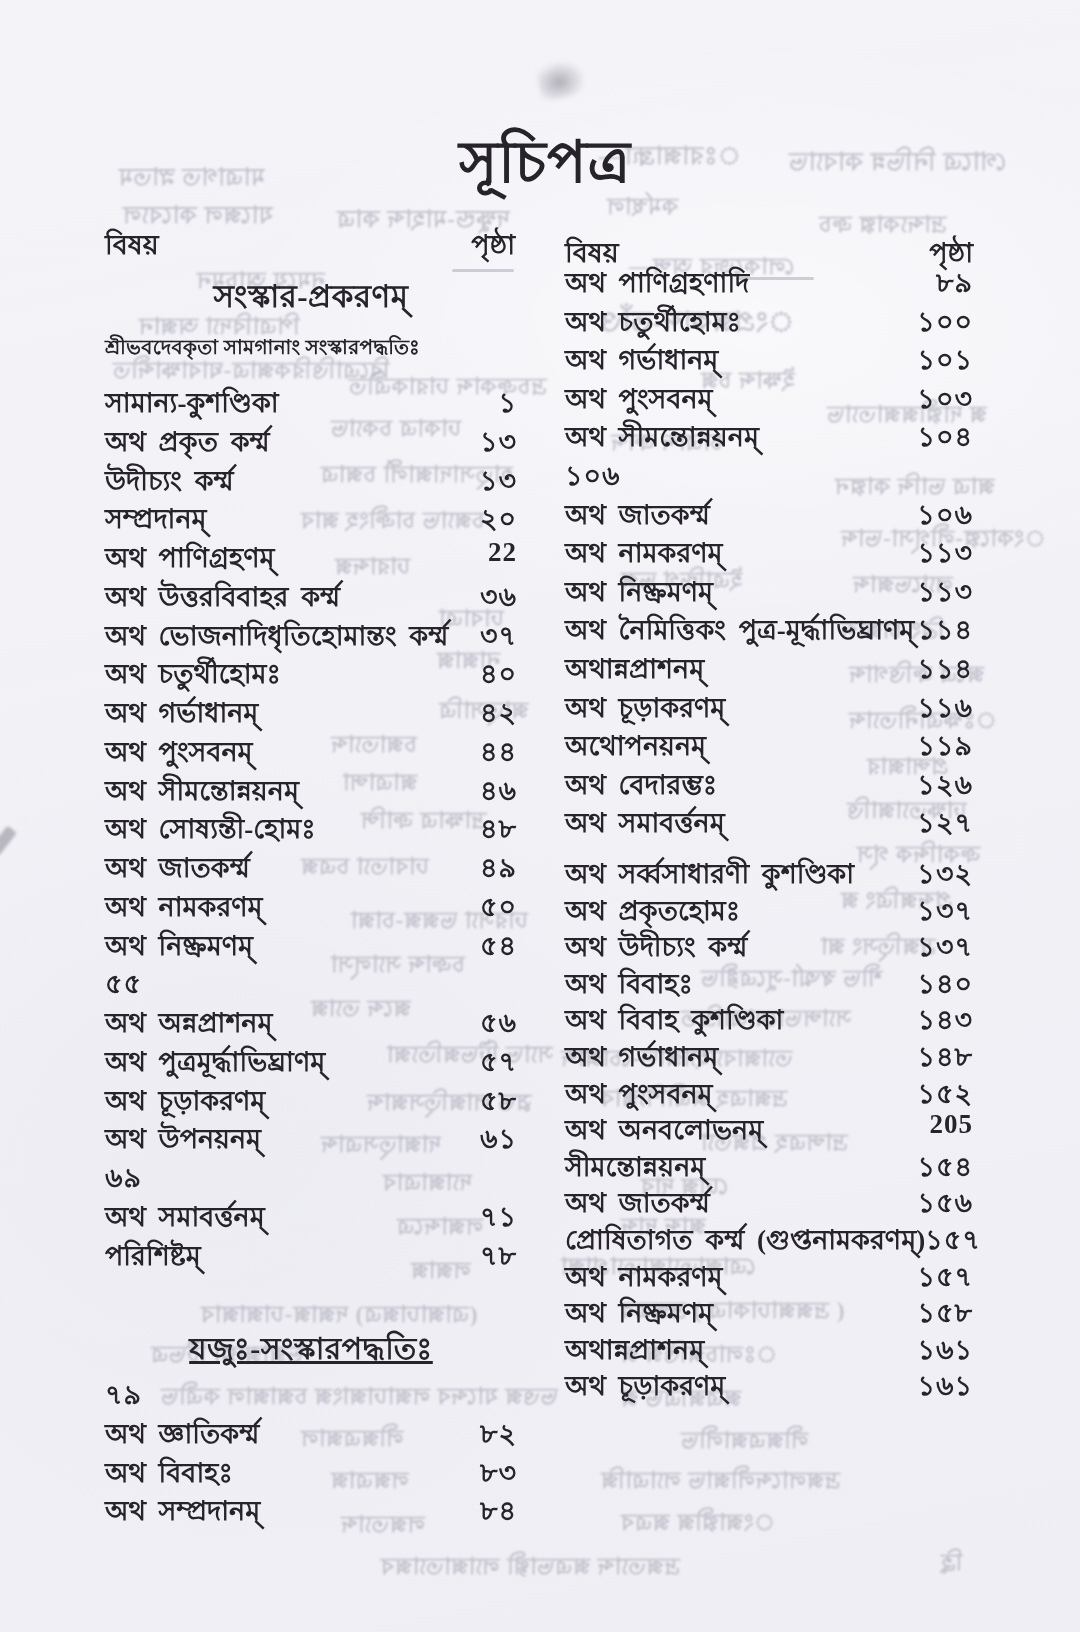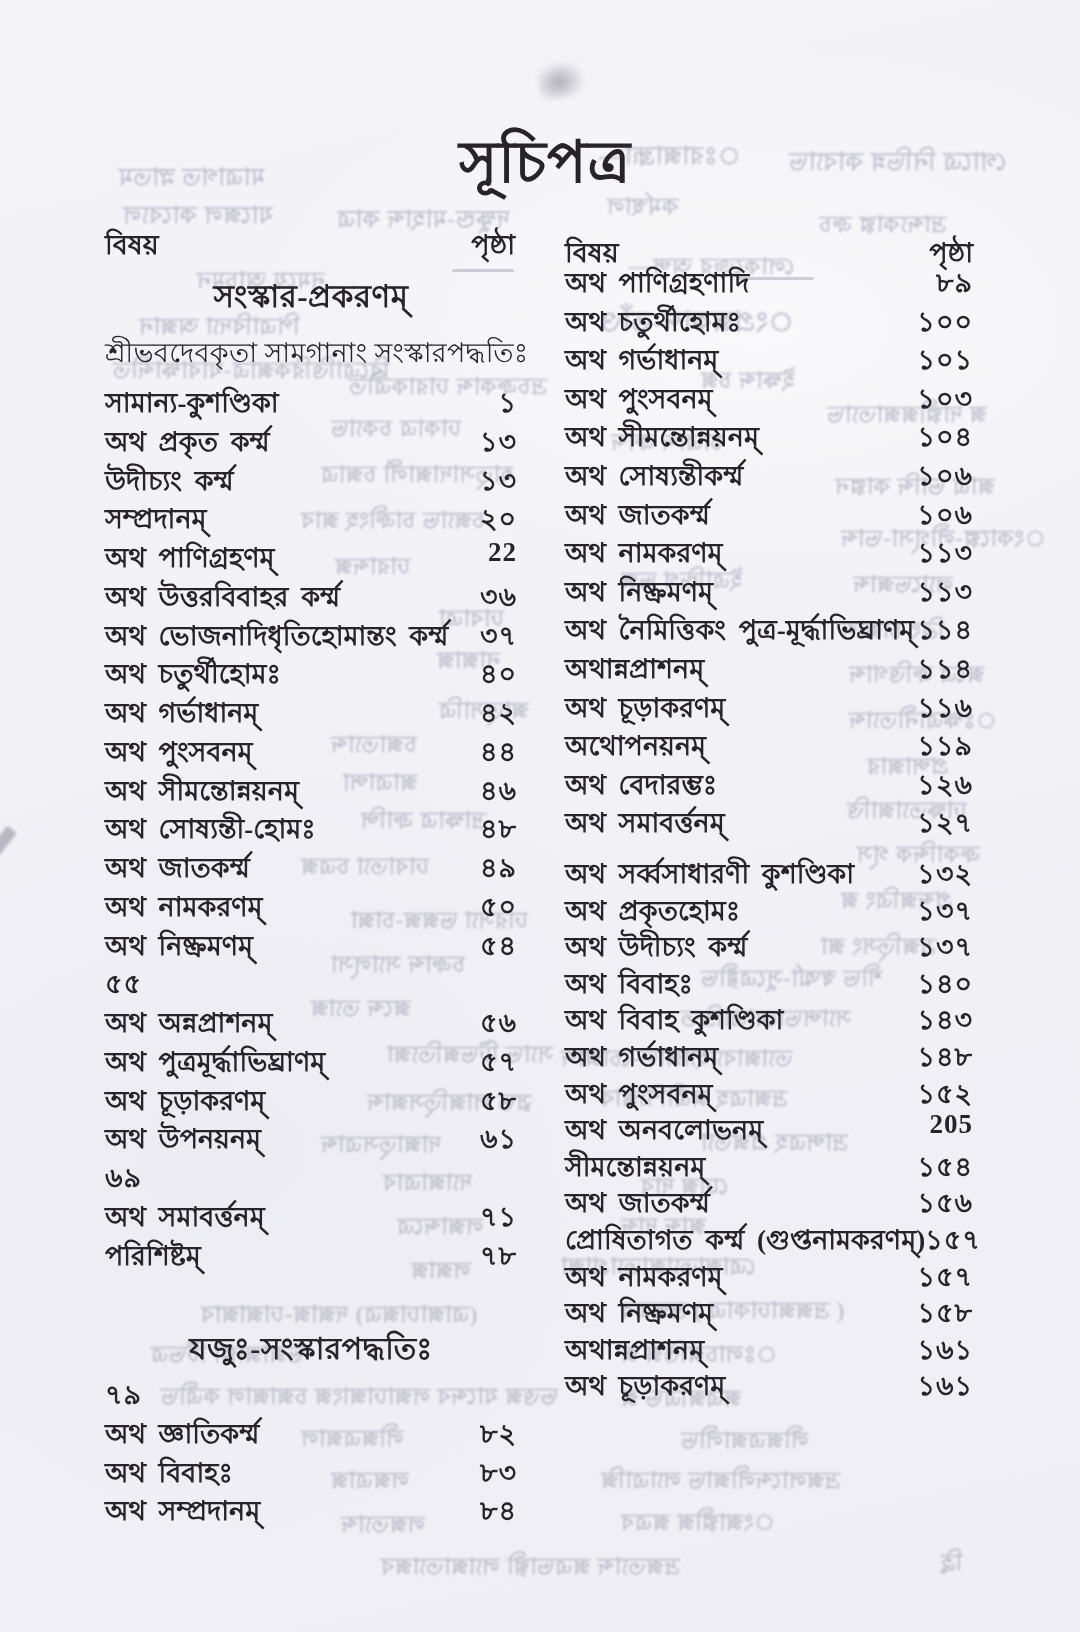--- a/index.html
+++ b/index.html
@@ -57,24 +57,24 @@
   .toc-col.c1{left:565px;width:408px;}
   .sec{position:absolute;left:0;width:100%;}
   .c0 .s0{top:272px;}
   .c0 .s1{top:1325px;}
   .c1 .s0{top:262px;}
   .c1 .s1{top:853px;}
   .sec-heading{
     text-align:center;font-size:31px;font-weight:700;letter-spacing:.5px;
     height:60px;box-sizing:border-box;
   }
-  .c0 .s1 .sec-heading{height:49px;font-size:30px;}
+  .c0 .s1 .sec-heading{height:49px;font-size:30px;text-decoration:underline;}
   .c1 .s1 .sec-heading{height:59px;font-size:30px;}
   .sec-subheading{
-    font-size:27px;font-weight:400;height:50px;box-sizing:border-box;
+    font-size:20px;font-weight:700;height:50px;box-sizing:border-box;
     white-space:nowrap;letter-spacing:.3px;
   }
   .toc-row{
     display:flex;justify-content:space-between;align-items:flex-start;
     font-size:27px;font-weight:600;word-spacing:6px;
   }
   .c0 .toc-row{height:38.75px;}
   .c1 .s0 .toc-row{height:38.6px;}
   .c1 .s1 .toc-row{height:36.6px;}
   .toc-row .lbl{white-space:nowrap;}
@@ -304,21 +304,20 @@
         </div>
         <div class="toc-row">
           <span class="lbl">অথ পুংসবনম্</span>
           <span class="pg">১০৩</span>
         </div>
         <div class="toc-row">
           <span class="lbl">অথ সীমন্তোন্নয়নম্</span>
           <span class="pg">১০৪</span>
         </div>
         <div class="toc-row">
-          <span class="lbl">অথ সোষ্যন্তীকর্ম্ম</span>
           <span class="pg">১০৬</span>
         </div>
         <div class="toc-row">
           <span class="lbl">অথ জাতকর্ম্ম</span>
           <span class="pg">১০৬</span>
         </div>
         <div class="toc-row">
           <span class="lbl">অথ নামকরণম্</span>
           <span class="pg">১১৩</span>
         </div>

